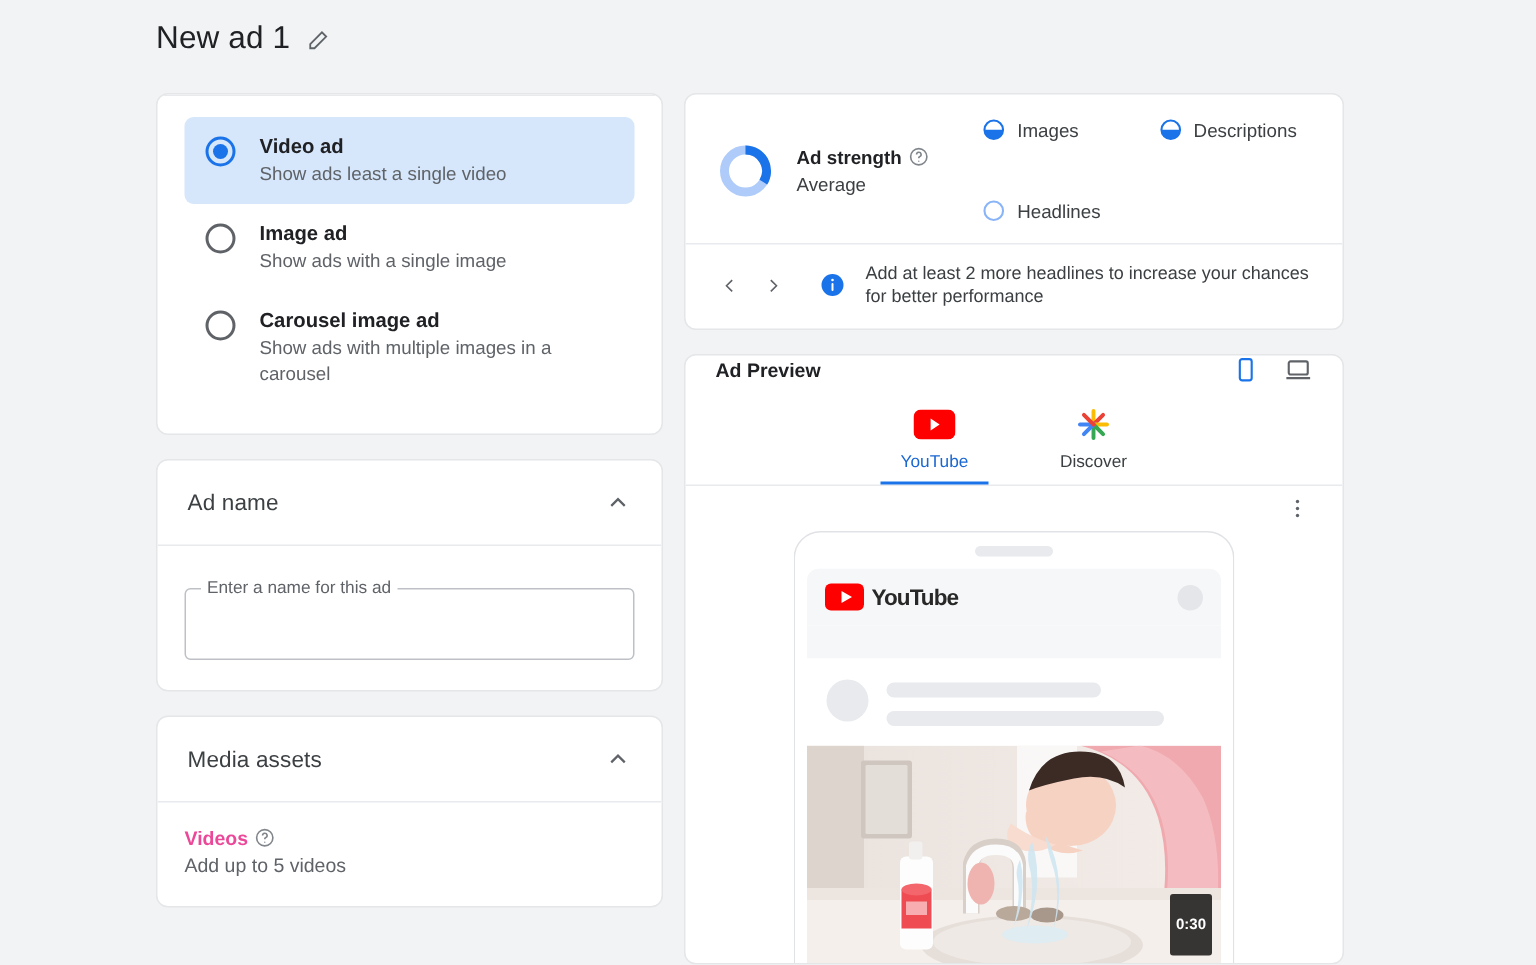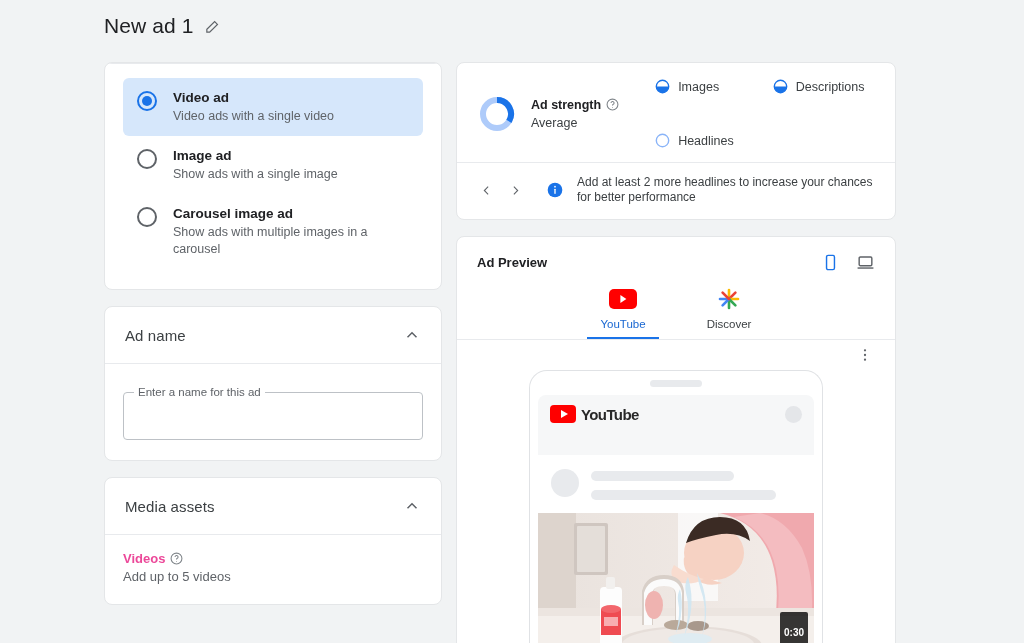--- a/index.html
+++ b/index.html
@@ -92,21 +92,21 @@
   .chk { display: flex; align-items: center; gap: 8px; font-size: 12.5px; color: #3c4043; }
   .chk svg { width: 15px; height: 15px; flex: 0 0 15px; display: block; }
 
   .tip-row { display: flex; align-items: center; padding: 12px 18px 14px 18px; gap: 6px; }
   .arrow-btn { width: 24px; height: 24px; display: flex; align-items: center; justify-content: center; cursor: pointer; }
   .arrow-btn svg { width: 13px; height: 13px; }
   .info-dot { width: 16px; height: 16px; flex: 0 0 16px; margin: 0 8px 0 14px; }
   .tip-text { font-size: 12px; color: #3c4043; line-height: 15px; max-width: 300px; }
 
   
-  .prev-head { display: flex; align-items: center; justify-content: space-between; padding: 16px 20px 6px 20px; }
+  .prev-head { display: flex; align-items: center; justify-content: space-between; padding: 0 20px 6px 20px; }
   .prev-ttl { font-size: 13px; font-weight: 700; color: #202124; }
   .dev-toggle { display: flex; align-items: center; gap: 16px; }
   .dev-toggle svg { width: 19px; height: 19px; display: block; cursor: pointer; }
 
   .plat-tabs { display: flex; justify-content: center; gap: 34px; padding: 6px 0 0 0; }
   .plat { width: 72px; display: flex; flex-direction: column; align-items: center; cursor: pointer; padding-bottom: 7px; }
   .plat .glyph { height: 30px; display: flex; align-items: center; justify-content: center; }
   .plat .nm { font-size: 11.5px; color: #3c4043; margin-top: 4px; }
   .plat.active { border-bottom: 2.5px solid #1a73e8; }
   .plat.active .nm { color: #1967d2; }
@@ -161,21 +161,21 @@
   <div class="left-col">
 
     <div class="card">
       <div class="card-div"></div>
       <div class="card-body">
 
         <div class="radio-row sel">
           <span class="radio on"></span>
           <span class="radio-txt">
             <span class="r-t" style="display:block">Video ad</span>
-            <span class="r-s" style="display:block">Video ads with a single video</span>
+            <span class="r-s" style="display:block">Show ads least a single video</span>
           </span>
         </div>
 
         <div class="radio-row">
           <span class="radio"></span>
           <span class="radio-txt">
             <span class="r-t" style="display:block">Image ad</span>
             <span class="r-s" style="display:block">Show ads with a single image</span>
           </span>
         </div>

